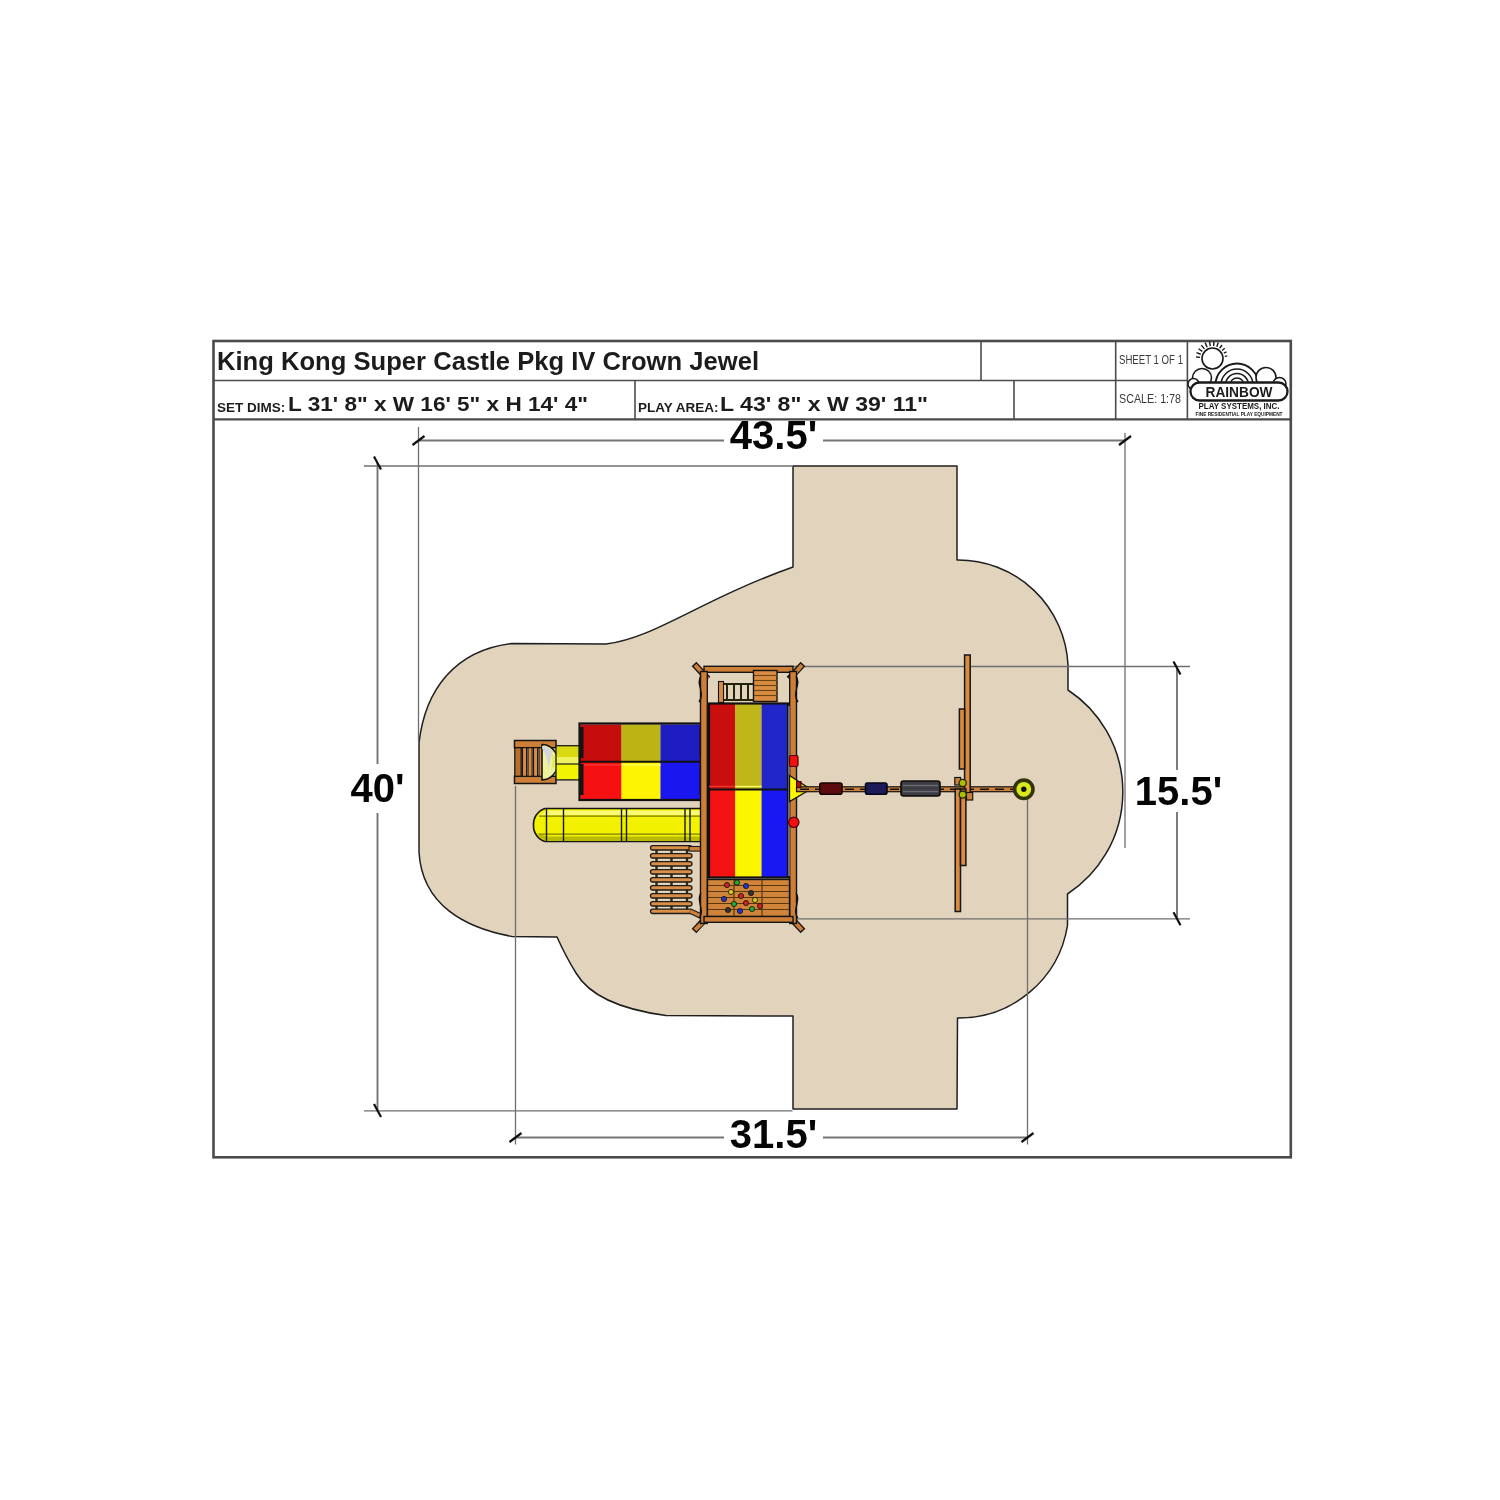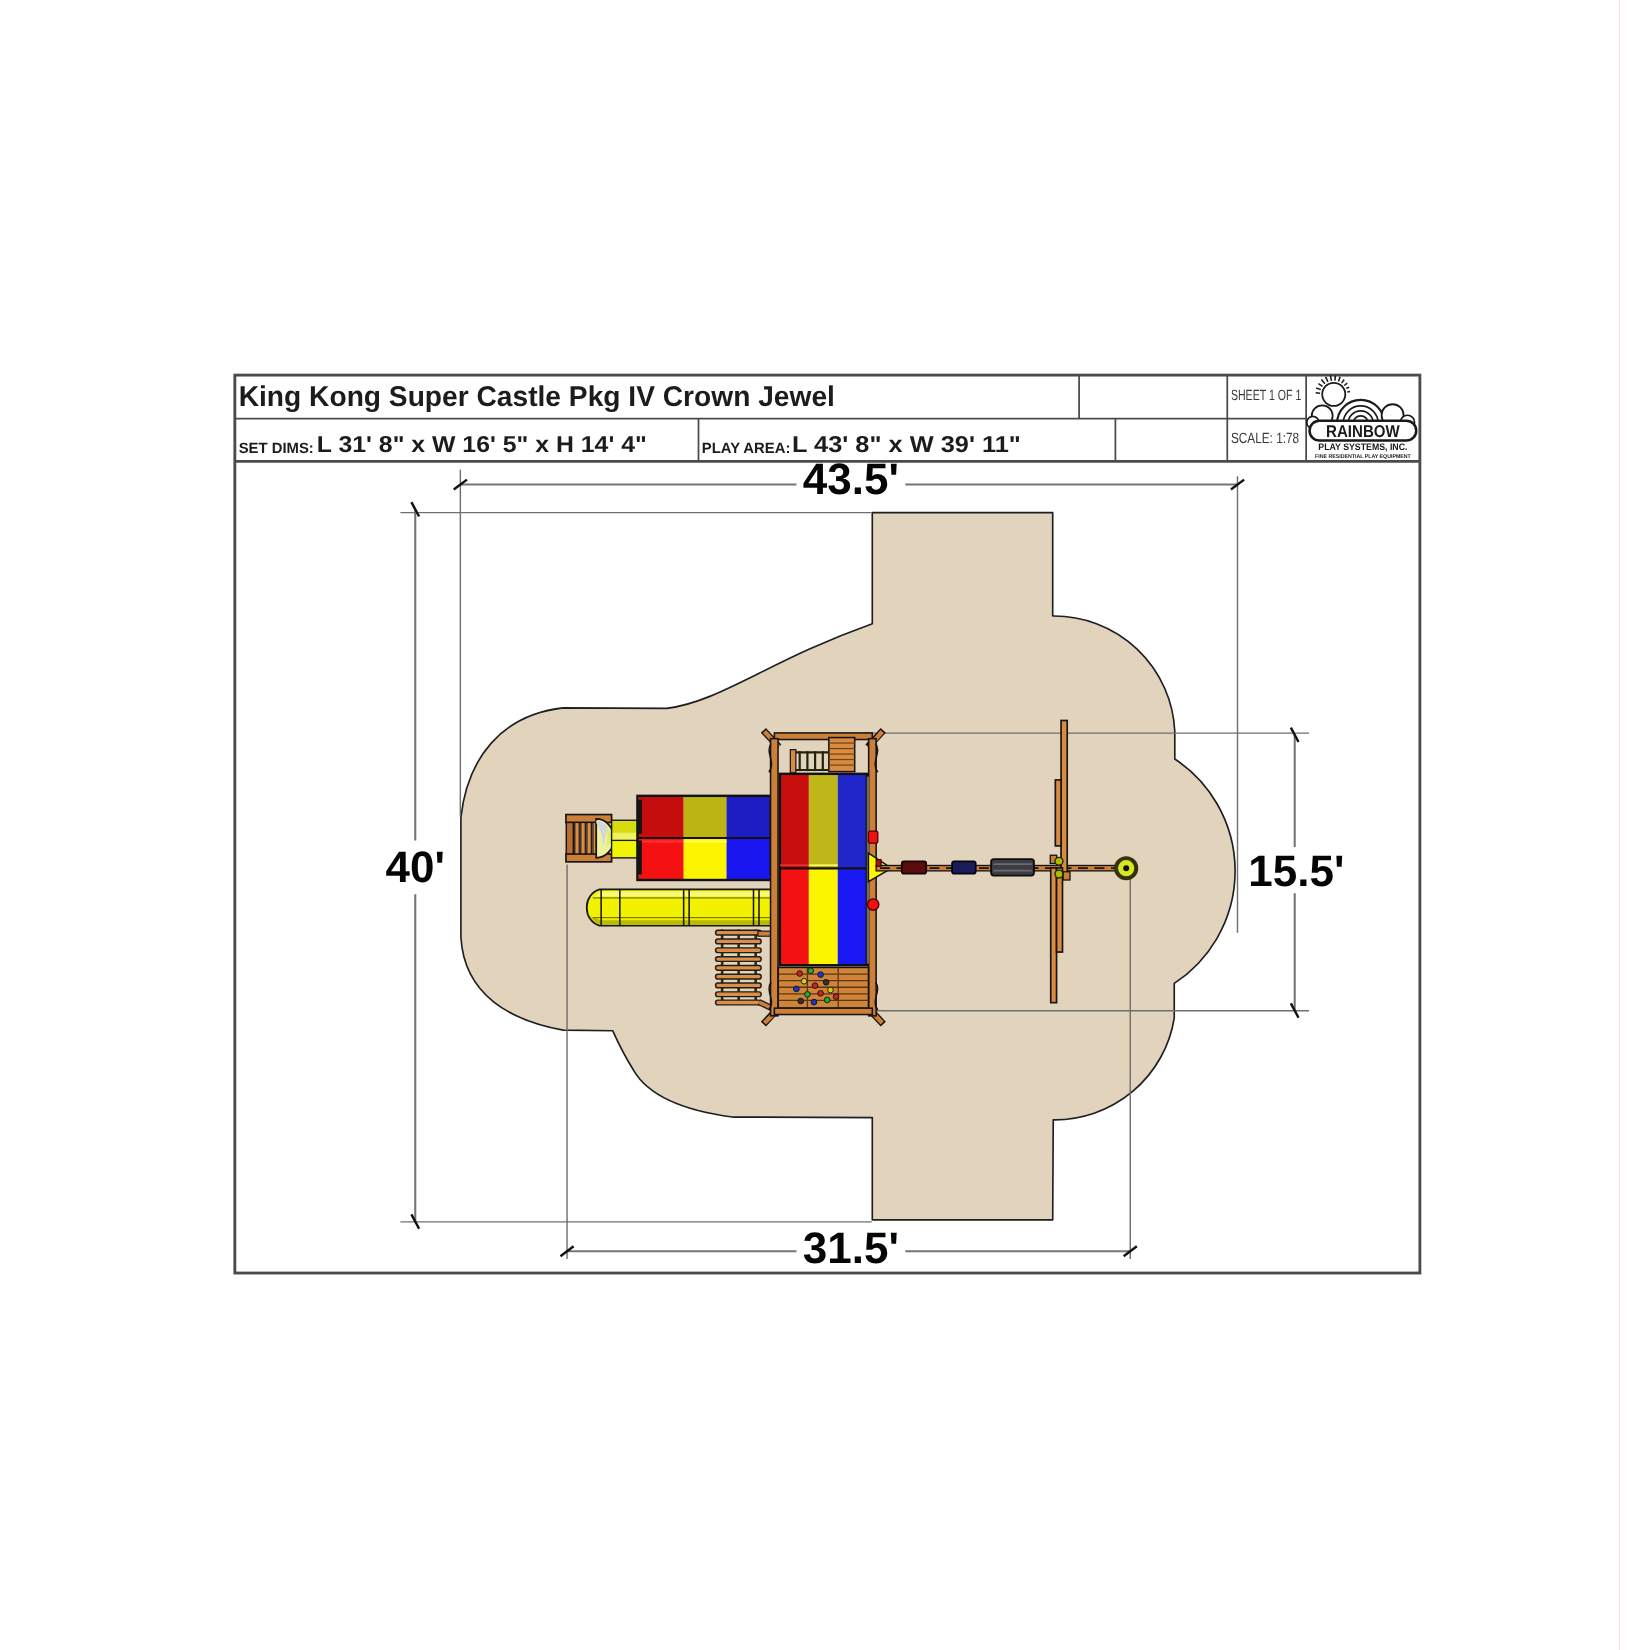--- a/index.html
+++ b/index.html
@@ -1,16 +1,16 @@
 <!DOCTYPE html>
 <html><head>
 <meta charset="utf-8">
 <style>
   html,body{margin:0;padding:0;background:#ffffff;}
-  .page{width:1472px;height:1500px;position:relative;background:#c2410c;overflow:hidden;}
+  .page{width:1472px;height:1500px;position:relative;background:#4d7c0f;overflow:hidden;}
   svg text{font-family:"Liberation Sans", sans-serif;}
 </style>
 </head>
 <body>
 <div class="page">
 <svg width="1500" height="1500" viewBox="0 0 1500 1500" xmlns="http://www.w3.org/2000/svg">
 
 <rect x="0" y="0" width="1500" height="1500" fill="#ffffff"></rect>
 
 <g id="sheetframe" stroke="#4b4b4b" fill="none">

